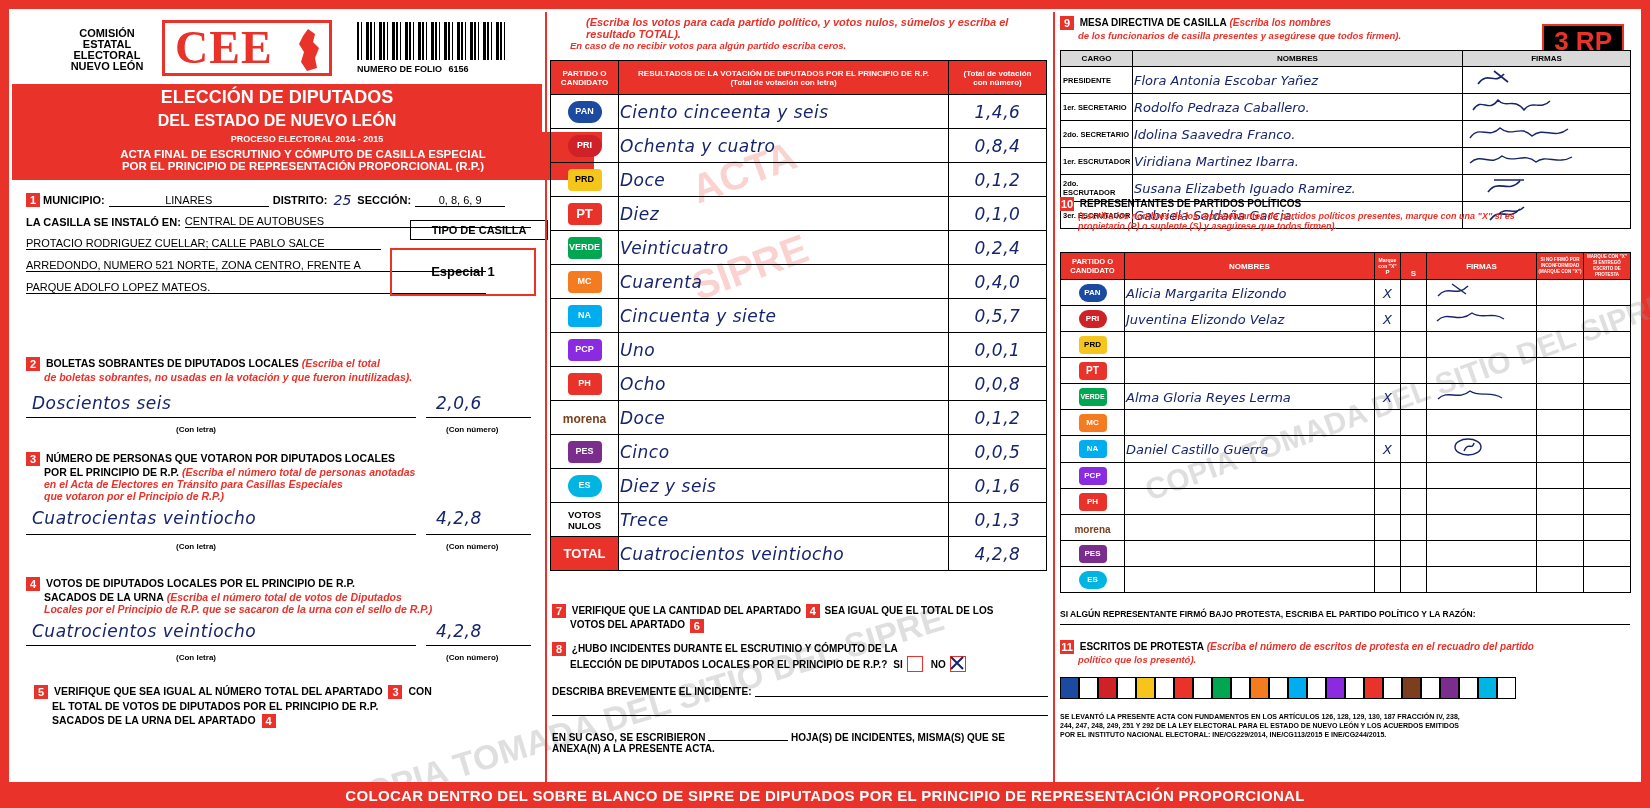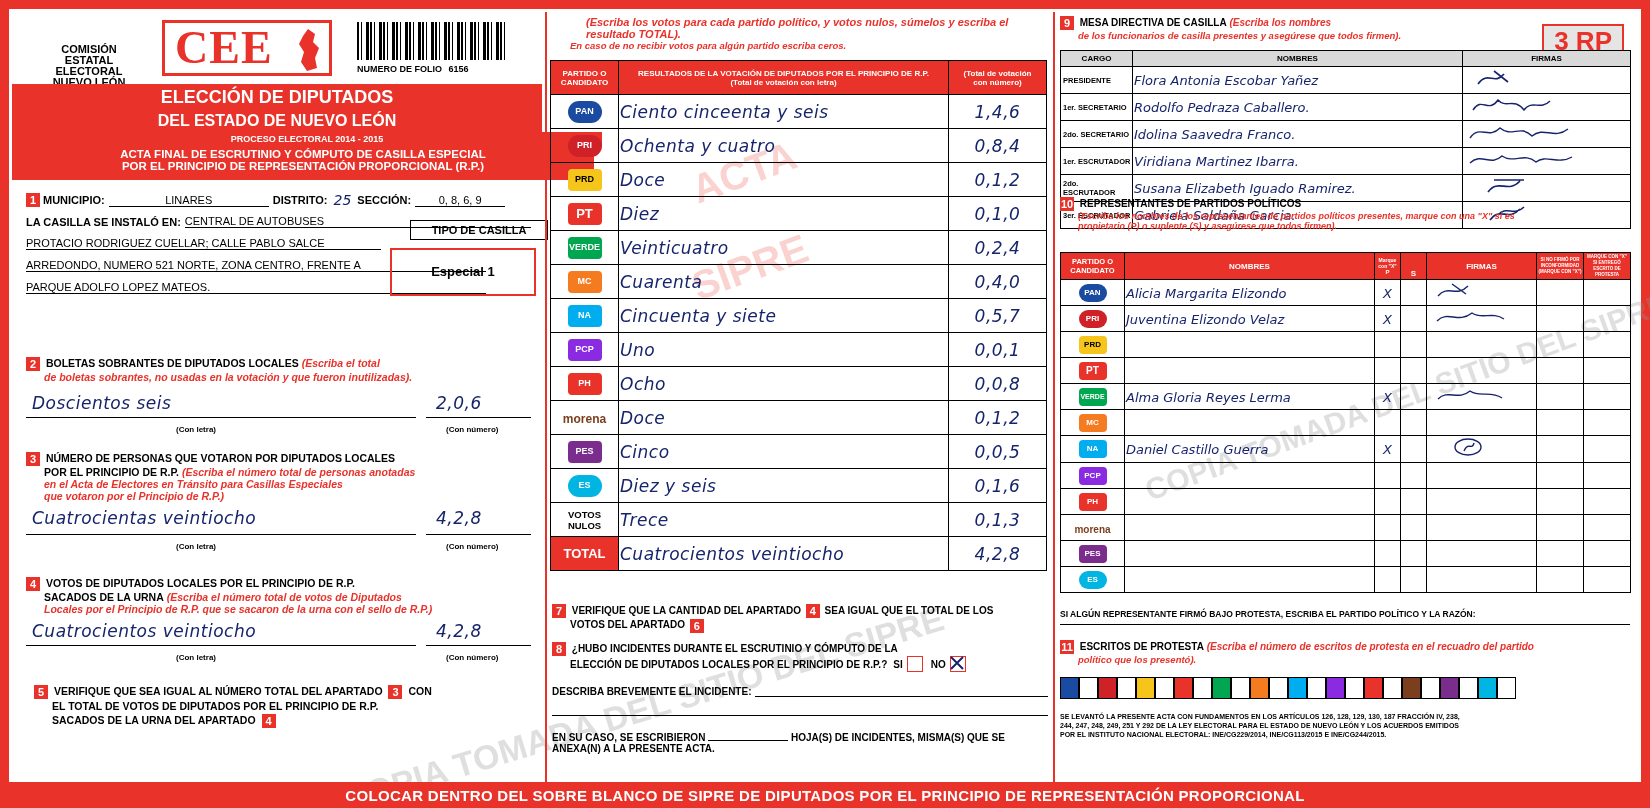--- a/index.html
+++ b/index.html
@@ -29,37 +29,37 @@
          display:flex;align-items:center;justify-content:center;margin:auto;line-height:1;}
   table{border-collapse:collapse;}
   .vt td{border:1px solid #000;height:31px;}
   .watermark{position:absolute;font-family:"Liberation Sans",sans-serif;font-weight:bold;
      color:rgba(150,150,150,.30);font-size:40px;transform:rotate(-20deg);pointer-events:none;white-space:nowrap;}
   .wm-red{color:rgba(232,50,42,.22);}
   .footer{position:absolute;left:0;right:0;bottom:0;height:26px;background:#e8322a;color:#fff;
      font-weight:bold;font-size:15px;display:flex;align-items:center;justify-content:center;letter-spacing:.3px;}
   .sm-sq{width:9px;height:9px;border:1px solid #000;display:inline-block;}
   .rp{position:absolute;right:14px;top:12px;border:2px solid #e8322a;color:#e8322a;font-weight:bold;
-      font-size:26px;padding:0 10px;background:#e5e5e5;}
+      font-size:26px;padding:0 10px;background:#000000;}
   .hdrcell{background:#d9d9d9;font-size:8px;font-weight:bold;text-align:center;}
 </style>
 </head>
 <body>
 
 <div id="sheet">
   <div class="redborder"></div>
 
   <div class="watermark wm-red" style="left:690px;top:150px;">ACTA</div>
   <div class="watermark wm-red" style="left:690px;top:245px;">SIPRE</div>
   <div class="watermark" style="left:330px;top:690px;font-size:34px;transform:rotate(-17deg);">COPIA TOMADA DEL SITIO DEL SIPRE</div>
   <div class="watermark" style="left:1130px;top:380px;font-size:30px;transform:rotate(-20deg);">COPIA TOMADA DEL SITIO DEL SIPRE</div>
 
   <div class="col" style="left:12px;top:12px;width:530px;height:770px;">
 
-    <div style="position:absolute;left:22px;top:16px;width:110px;line-height:11px;text-align:center;margin-top:16px;">
+    <div style="position:absolute;left:40px;top:16px;width:110px;line-height:11px;text-align:center;">
       <div class="bold" style="font-size:11px;">COMISIÓN</div>
       <div class="bold" style="font-size:11px;">ESTATAL</div>
       <div class="bold" style="font-size:11px;">ELECTORAL</div>
       <div class="bold" style="font-size:11px;">NUEVO LEÓN</div>
     </div>
     <div style="position:absolute;left:150px;top:8px;width:170px;height:56px;border:3px solid #e8322a;box-sizing:border-box;">
       <div class="cee" style="position:absolute;left:10px;top:-2px;">CEE</div>
       <svg width="26" height="44" viewBox="0 0 26 44" style="position:absolute;right:8px;top:5px;">
         <path d="M13 1 L20 6 L18 14 L24 20 L20 30 L22 40 L12 43 L6 34 L9 24 L4 16 L8 8 Z" fill="#e8322a"></path>
       </svg>

